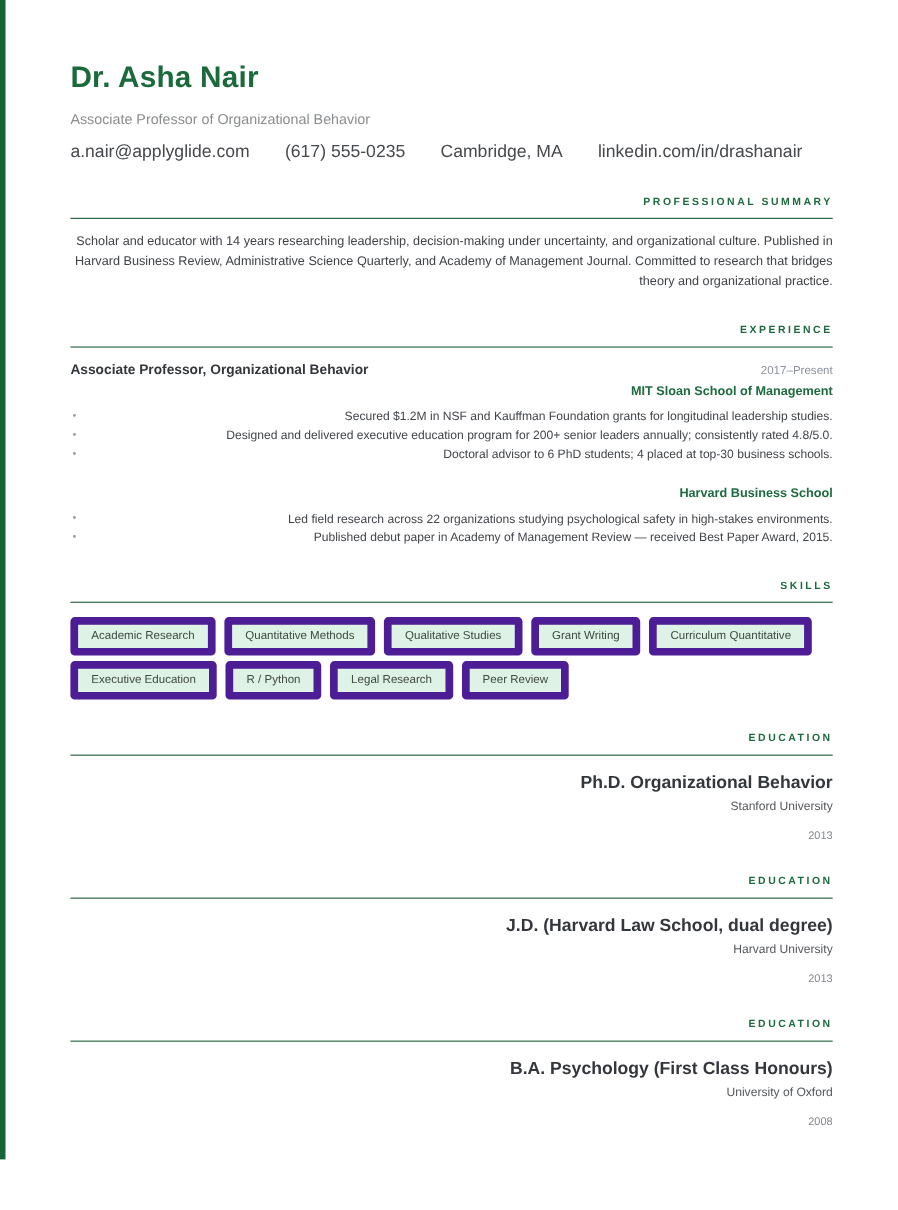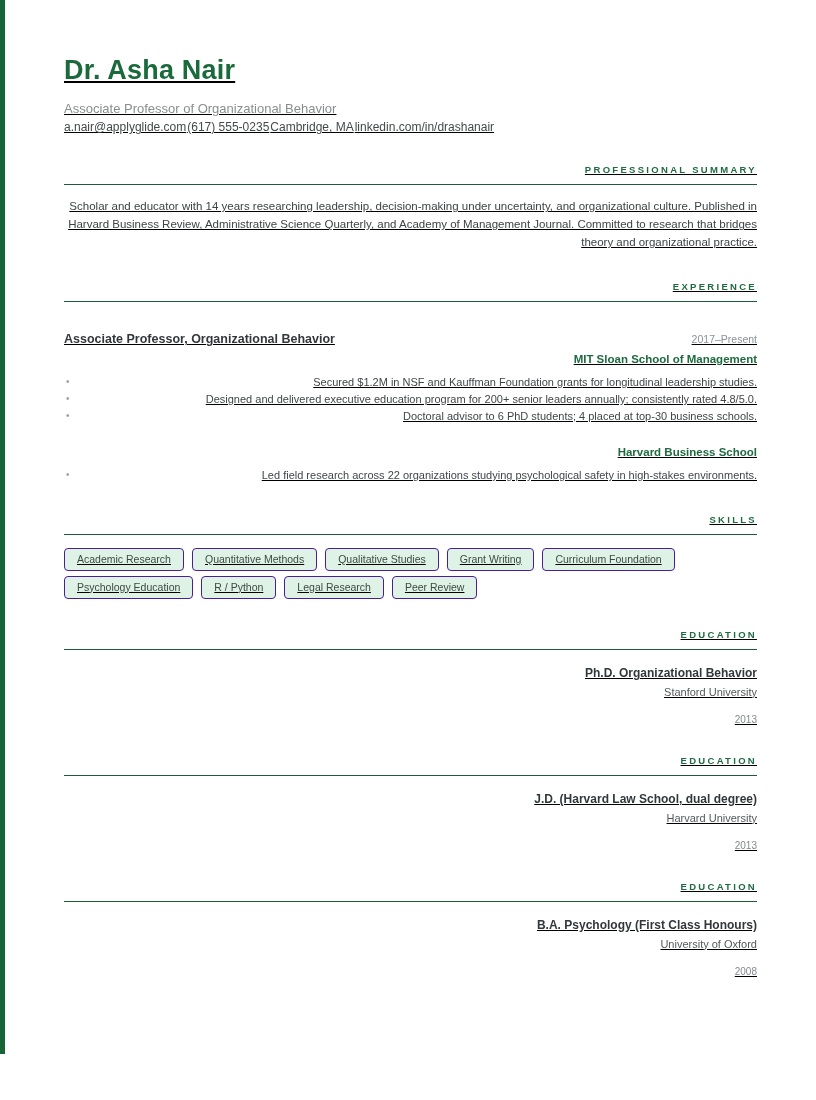--- a/index.html
+++ b/index.html
@@ -3,75 +3,75 @@
 <meta charset="utf-8">
 <style>
   * { box-sizing: border-box; margin: 0; padding: 0; }
   html, body { background: #ffffff; }
   body {
     width: 816px; height: 1100px;
     font-family: "Liberation Sans", sans-serif;
     position: relative;
     overflow: hidden;
   }
-  .page { width: 816px; height: 936px; background: #ffffff; position: relative; text-decoration: underline; }
+  .page { width: 816px; height: 936px; background: #ffffff; position: relative; }
   .accent-bar {
     position: absolute; left: 0; top: 0;
     width: 5px; height: 1054px;
     background: #176437;
   }
   .content { padding: 56px 59px 0 64px; }
 
   h1.name {
     font-size: 27px; font-weight: bold;
     color: #1b6a3c; letter-spacing: 0.2px;
     line-height: 1.05;
   }
   .subtitle { margin-top: 17px; font-size: 13px; color: #8a8d8f; }
-  .contacts { margin-top: 4px; display: flex; gap: 1px; font-size: 12px; color: #45484c; }
+  .contacts { margin-top: 14px; display: flex; gap: 32px; font-size: 16px; color: #45484c; }
 
   .section { margin-top: 30px; text-align: right; }
   .section-heading {
     font-size: 9.5px; font-weight: bold;
     letter-spacing: 2.3px; color: #1d6b3e;
     padding-bottom: 9px;
     border-bottom: 1.5px solid #1b5d38;
     text-transform: uppercase;
   }
   .summary-text {
     margin-top: 12px; font-size: 11.5px;
     line-height: 18px; color: #3f4247;
   }
 
-  .exp-entry { margin-top: 30px; }
+  .exp-entry { margin-top: 13px; }
   .exp-entry + .exp-entry { margin-top: 22px; }
   .exp-head { display: flex; justify-content: space-between; align-items: baseline; }
   .exp-title { font-size: 12.5px; font-weight: bold; color: #33373c; }
   .exp-dates { font-size: 10.5px; color: #8b919b; white-space: nowrap; }
   .exp-org { margin-top: 7px; font-size: 11.5px; font-weight: bold; color: #1d6b3e; }
   .exp-bullets { list-style: none; margin-top: 9px; }
   .exp-bullets li {
     position: relative; padding-left: 14px;
     font-size: 11px; line-height: 16.6px; color: #41454a;
   }
   .exp-bullets li::before {
     content: "\2022";
     position: absolute; left: 2px; top: 0;
     color: #9aa0a8; font-size: 10px;
   }
 
   .chips { display: flex; flex-wrap: wrap; gap: 5px 8px; margin-top: 13px; }
   .chip {
-    background: #def2e6; border: 1px solid #4c1d95;
+    background: #def2e6; border: 7px solid #4c1d95;
     border-radius: 4px; padding: 4px 12px;
     font-size: 10.5px; color: #3e4a43;
     line-height: 13px; white-space: nowrap;
   }
 
-  .edu-degree { margin-top: 16px; font-size: 12px; font-weight: bold; color: #33373c; }
+  .edu-degree { margin-top: 16px; font-size: 16px; font-weight: bold; color: #33373c; }
   .edu-school { margin-top: 6px; font-size: 11px; color: #55585c; }
   .edu-year { margin-top: 16px; font-size: 10px; color: #84888d; }
 </style>
 </head>
 <body>
 
 <div class="page">
   <div class="accent-bar"></div>
   <div class="content">
 
@@ -103,34 +103,35 @@
             <ul class="exp-bullets">
               <li>Secured $1.2M in NSF and Kauffman Foundation grants for longitudinal leadership studies.</li>
               <li>Designed and delivered executive education program for 200+ senior leaders annually; consistently rated 4.8/5.0.</li>
               <li>Doctoral advisor to 6 PhD students; 4 placed at top-30 business schools.</li>
             </ul>
           </div>
           <div class="exp-entry">
             <div class="exp-org">Harvard Business School</div>
             <ul class="exp-bullets">
               <li>Led field research across 22 organizations studying psychological safety in high-stakes environments.</li>
+              <li>Published debut paper in Academy of Management Review — received Best Paper Award, 2015.</li>
             </ul>
           </div>
         </div>
     </section>
 
     <section class="section">
       <div class="section-heading">SKILLS</div>
       <div class="chips" id="skills-chips">
           <span class="chip">Academic Research</span>
           <span class="chip">Quantitative Methods</span>
           <span class="chip">Qualitative Studies</span>
           <span class="chip">Grant Writing</span>
-          <span class="chip">Curriculum Foundation</span>
-          <span class="chip">Psychology Education</span>
+          <span class="chip">Curriculum Quantitative</span>
+          <span class="chip">Executive Education</span>
           <span class="chip">R / Python</span>
           <span class="chip">Legal Research</span>
           <span class="chip">Peer Review</span>
         </div>
     </section>
 
     <div id="education-sections">
         <section class="section">
           <div class="section-heading">EDUCATION</div>
           <div class="edu-degree">Ph.D. Organizational Behavior</div>

